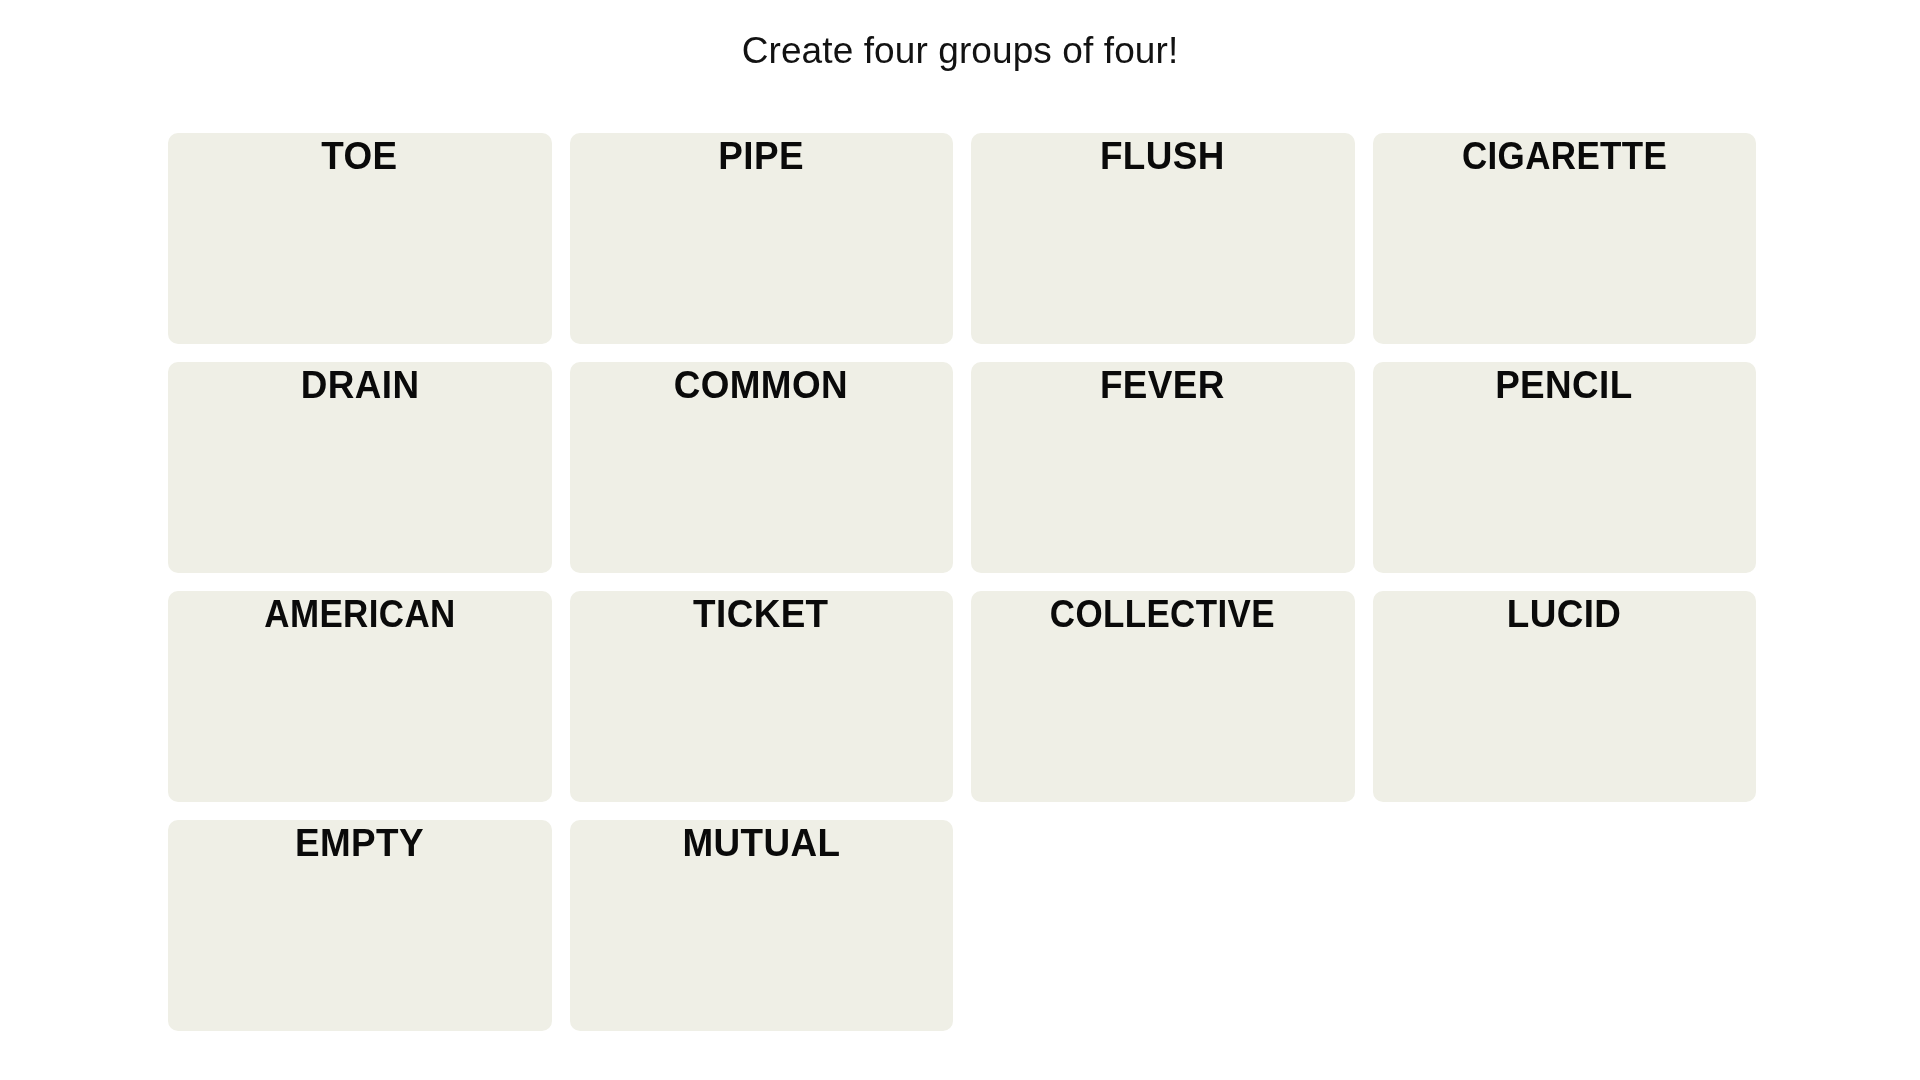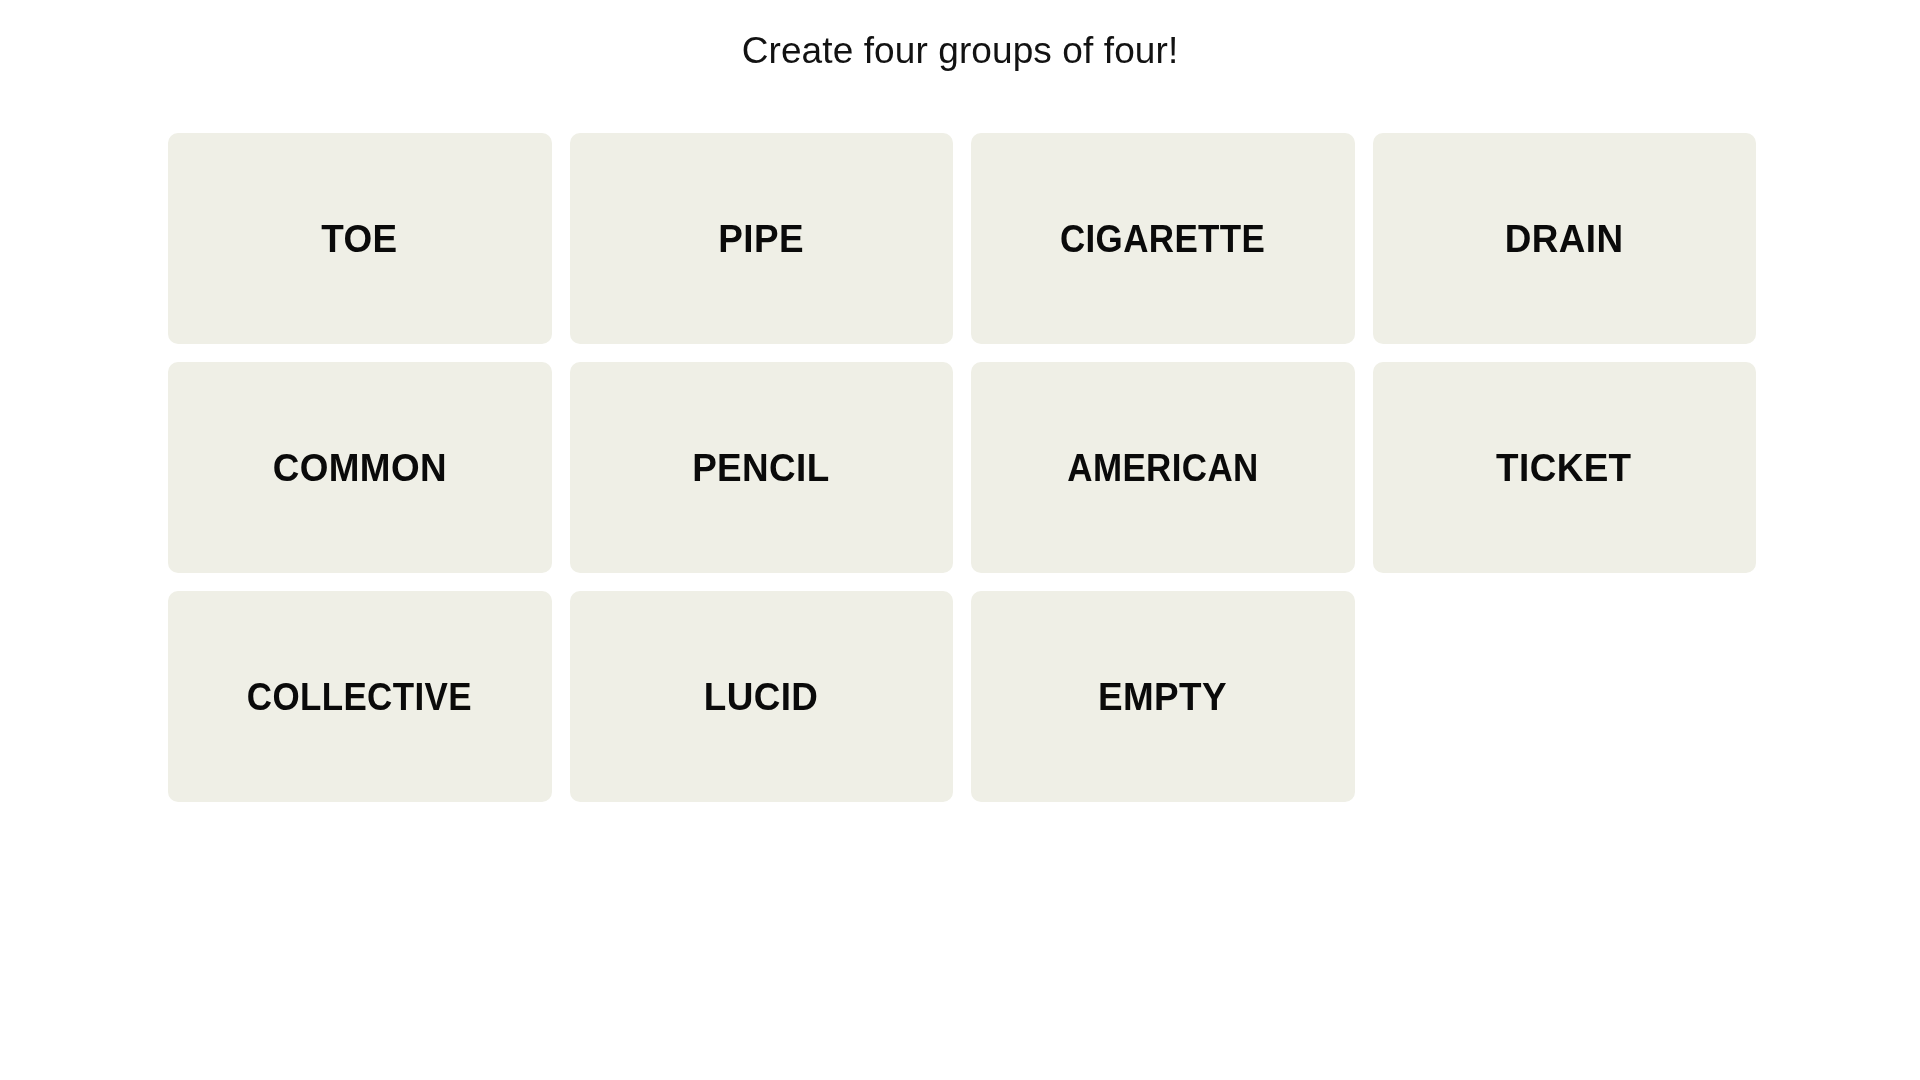--- a/index.html
+++ b/index.html
@@ -59,21 +59,21 @@
     column-gap: 18px;
     row-gap: 18px;
     width: 100%;
     height: 100%;
   }
 
   .tile {
     background: #efefe6;
     border-radius: 10px;
     display: flex;
-    align-items: center;
+    align-items: flex-start;
     justify-content: center;
     box-sizing: border-box;
     padding: 4px 10px;
     user-select: none;
     cursor: pointer;
     border: none;
     outline: none;
   }
   .tile-label {
     font-family: "Liberation Sans Narrow", "Liberation Sans", "DejaVu Sans Condensed", "DejaVu Sans", sans-serif;
@@ -105,29 +105,35 @@
 
   <div class="grid-wrap">
     <div class="grid">
 
       <div class="tile">
         <span class="tile-label">TOE</span>
       </div>
       <div class="tile">
         <span class="tile-label">PIPE</span>
       </div>
+      <div class="tile">
+        <span class="tile-label">FLUSH</span>
+      </div>
 
       <div class="tile">
         <span class="tile-label long">CIGARETTE</span>
       </div>
       <div class="tile">
         <span class="tile-label">DRAIN</span>
       </div>
       <div class="tile">
         <span class="tile-label">COMMON</span>
+      </div>
+      <div class="tile">
+        <span class="tile-label">FEVER</span>
       </div>
 
       <div class="tile">
         <span class="tile-label">PENCIL</span>
       </div>
       <div class="tile">
         <span class="tile-label long">AMERICAN</span>
       </div>
       <div class="tile">
         <span class="tile-label">TICKET</span>
@@ -135,17 +141,20 @@
 
       <div class="tile">
         <span class="tile-label long">COLLECTIVE</span>
       </div>
       <div class="tile">
         <span class="tile-label">LUCID</span>
       </div>
       <div class="tile">
         <span class="tile-label">EMPTY</span>
       </div>
+      <div class="tile">
+        <span class="tile-label">MUTUAL</span>
+      </div>
 
     </div>
   </div>
 
 </div>
 
 </body></html>

